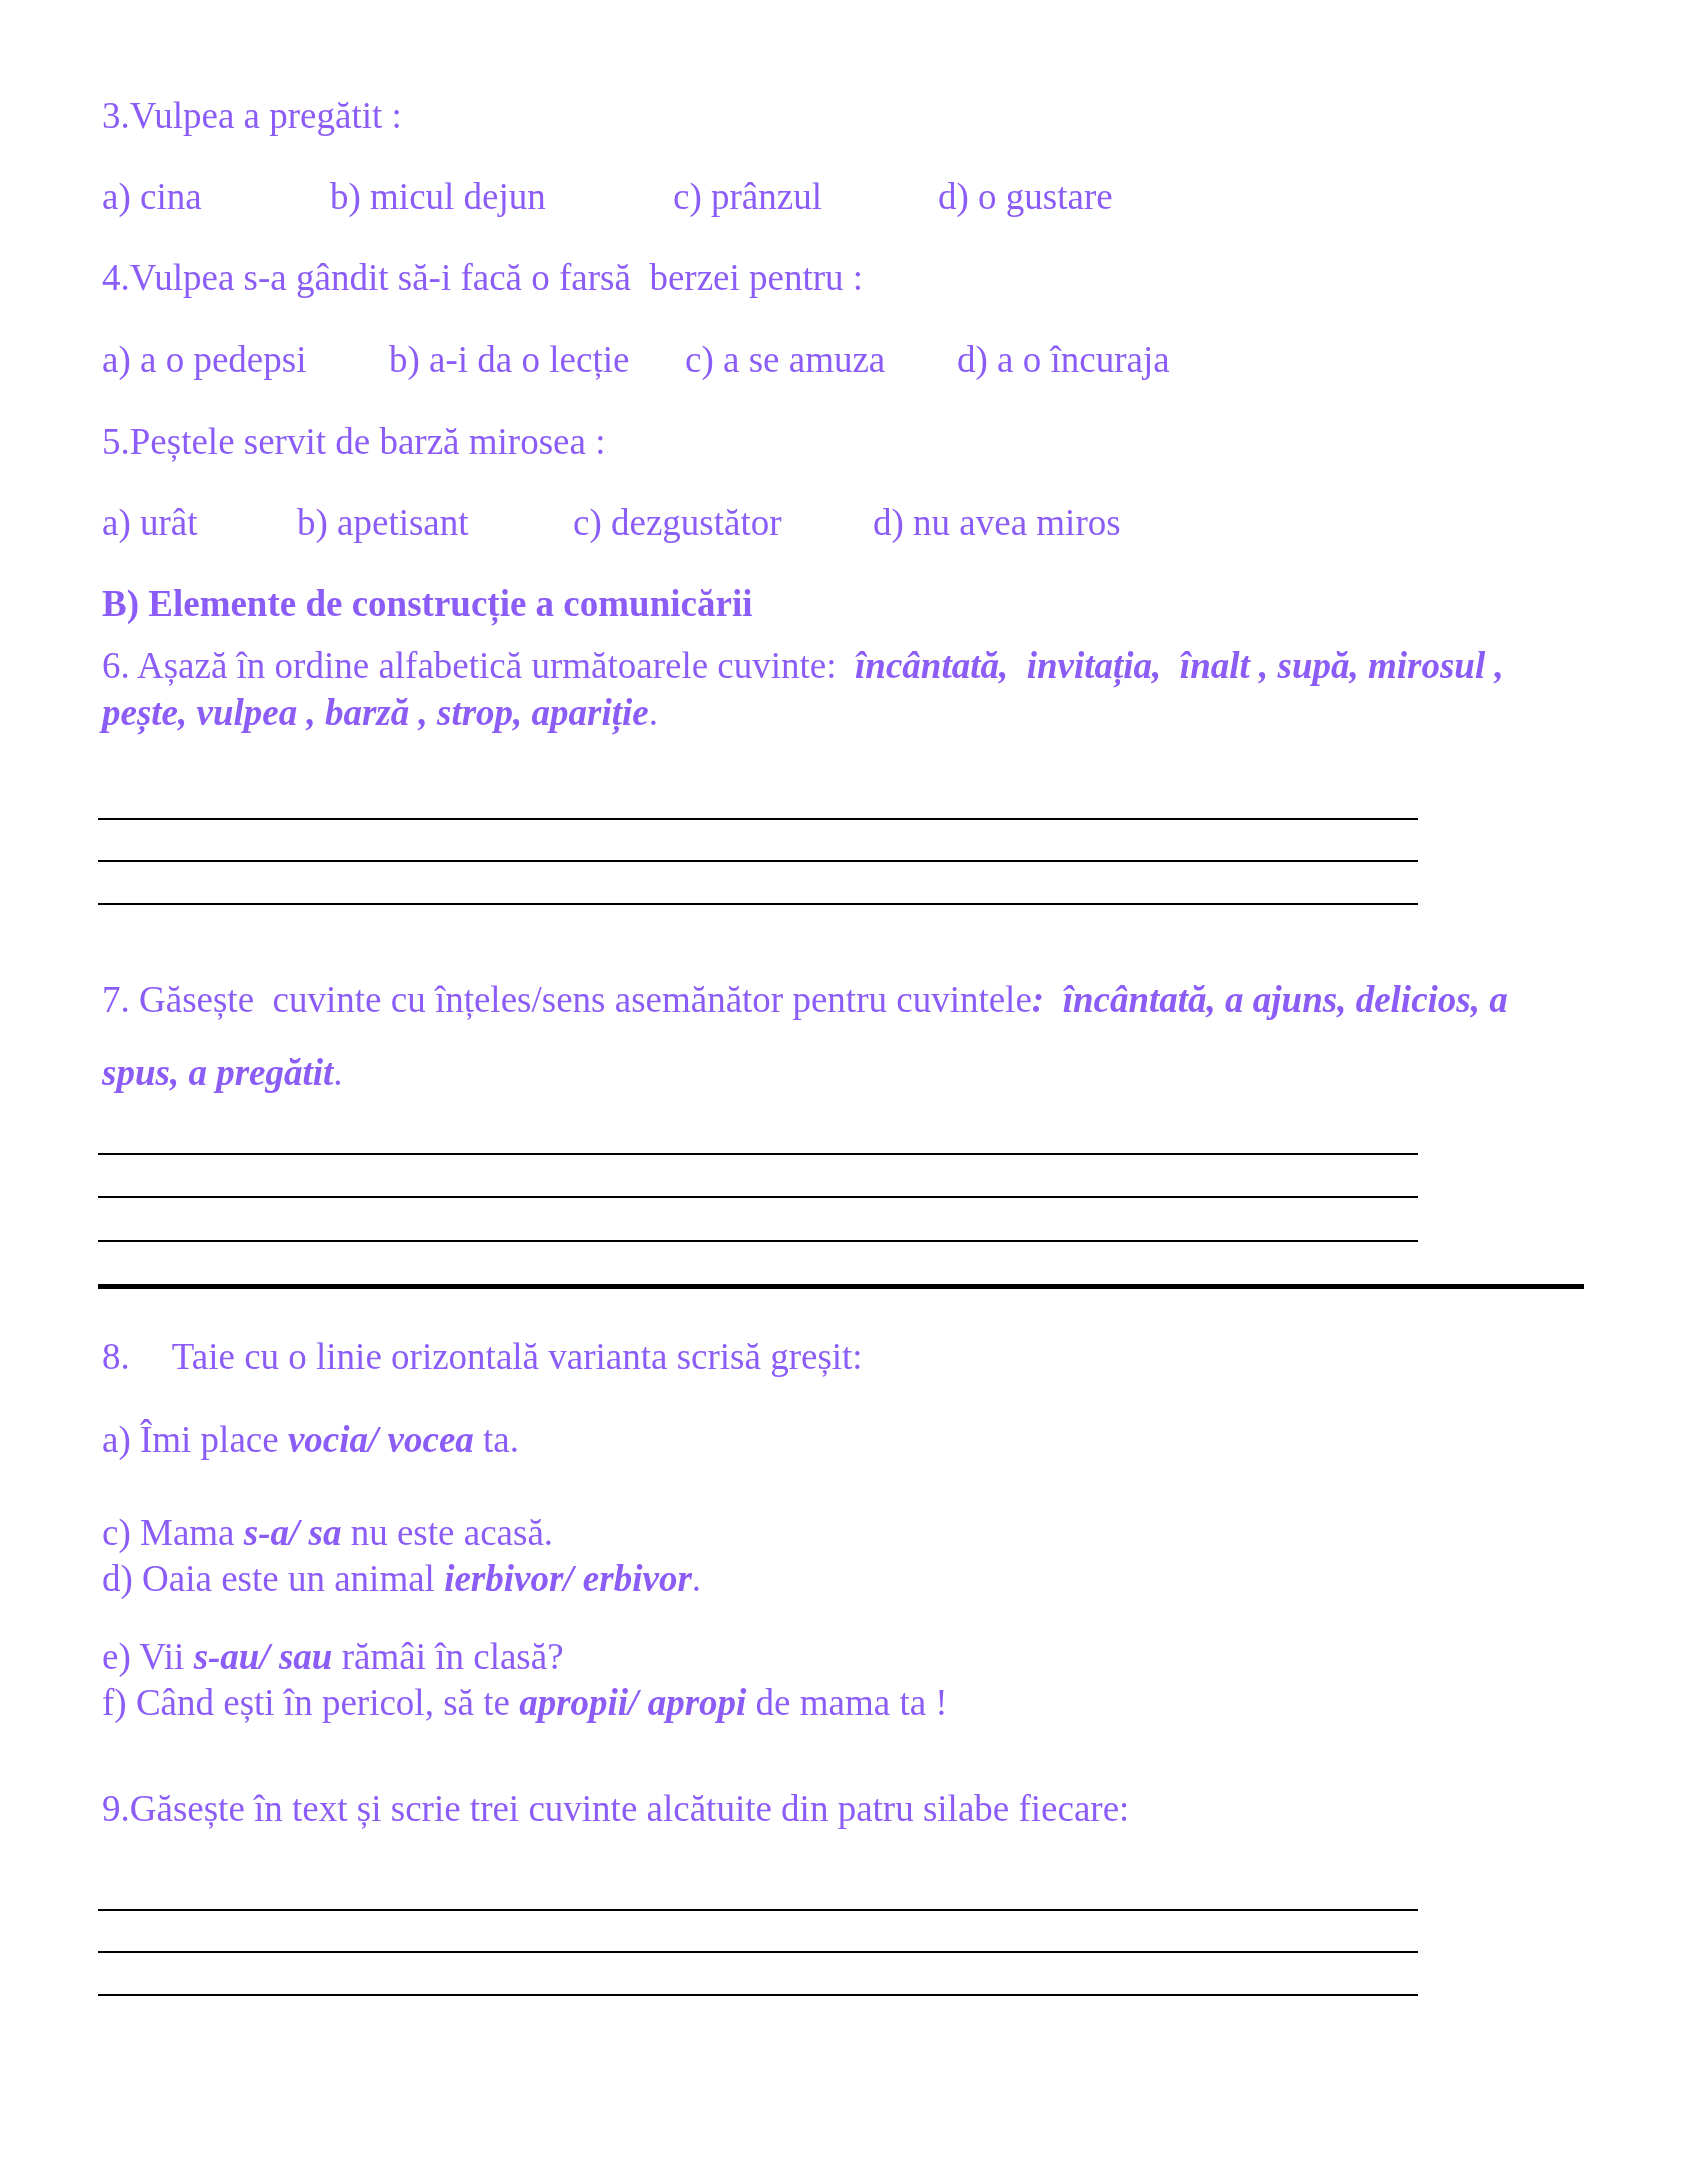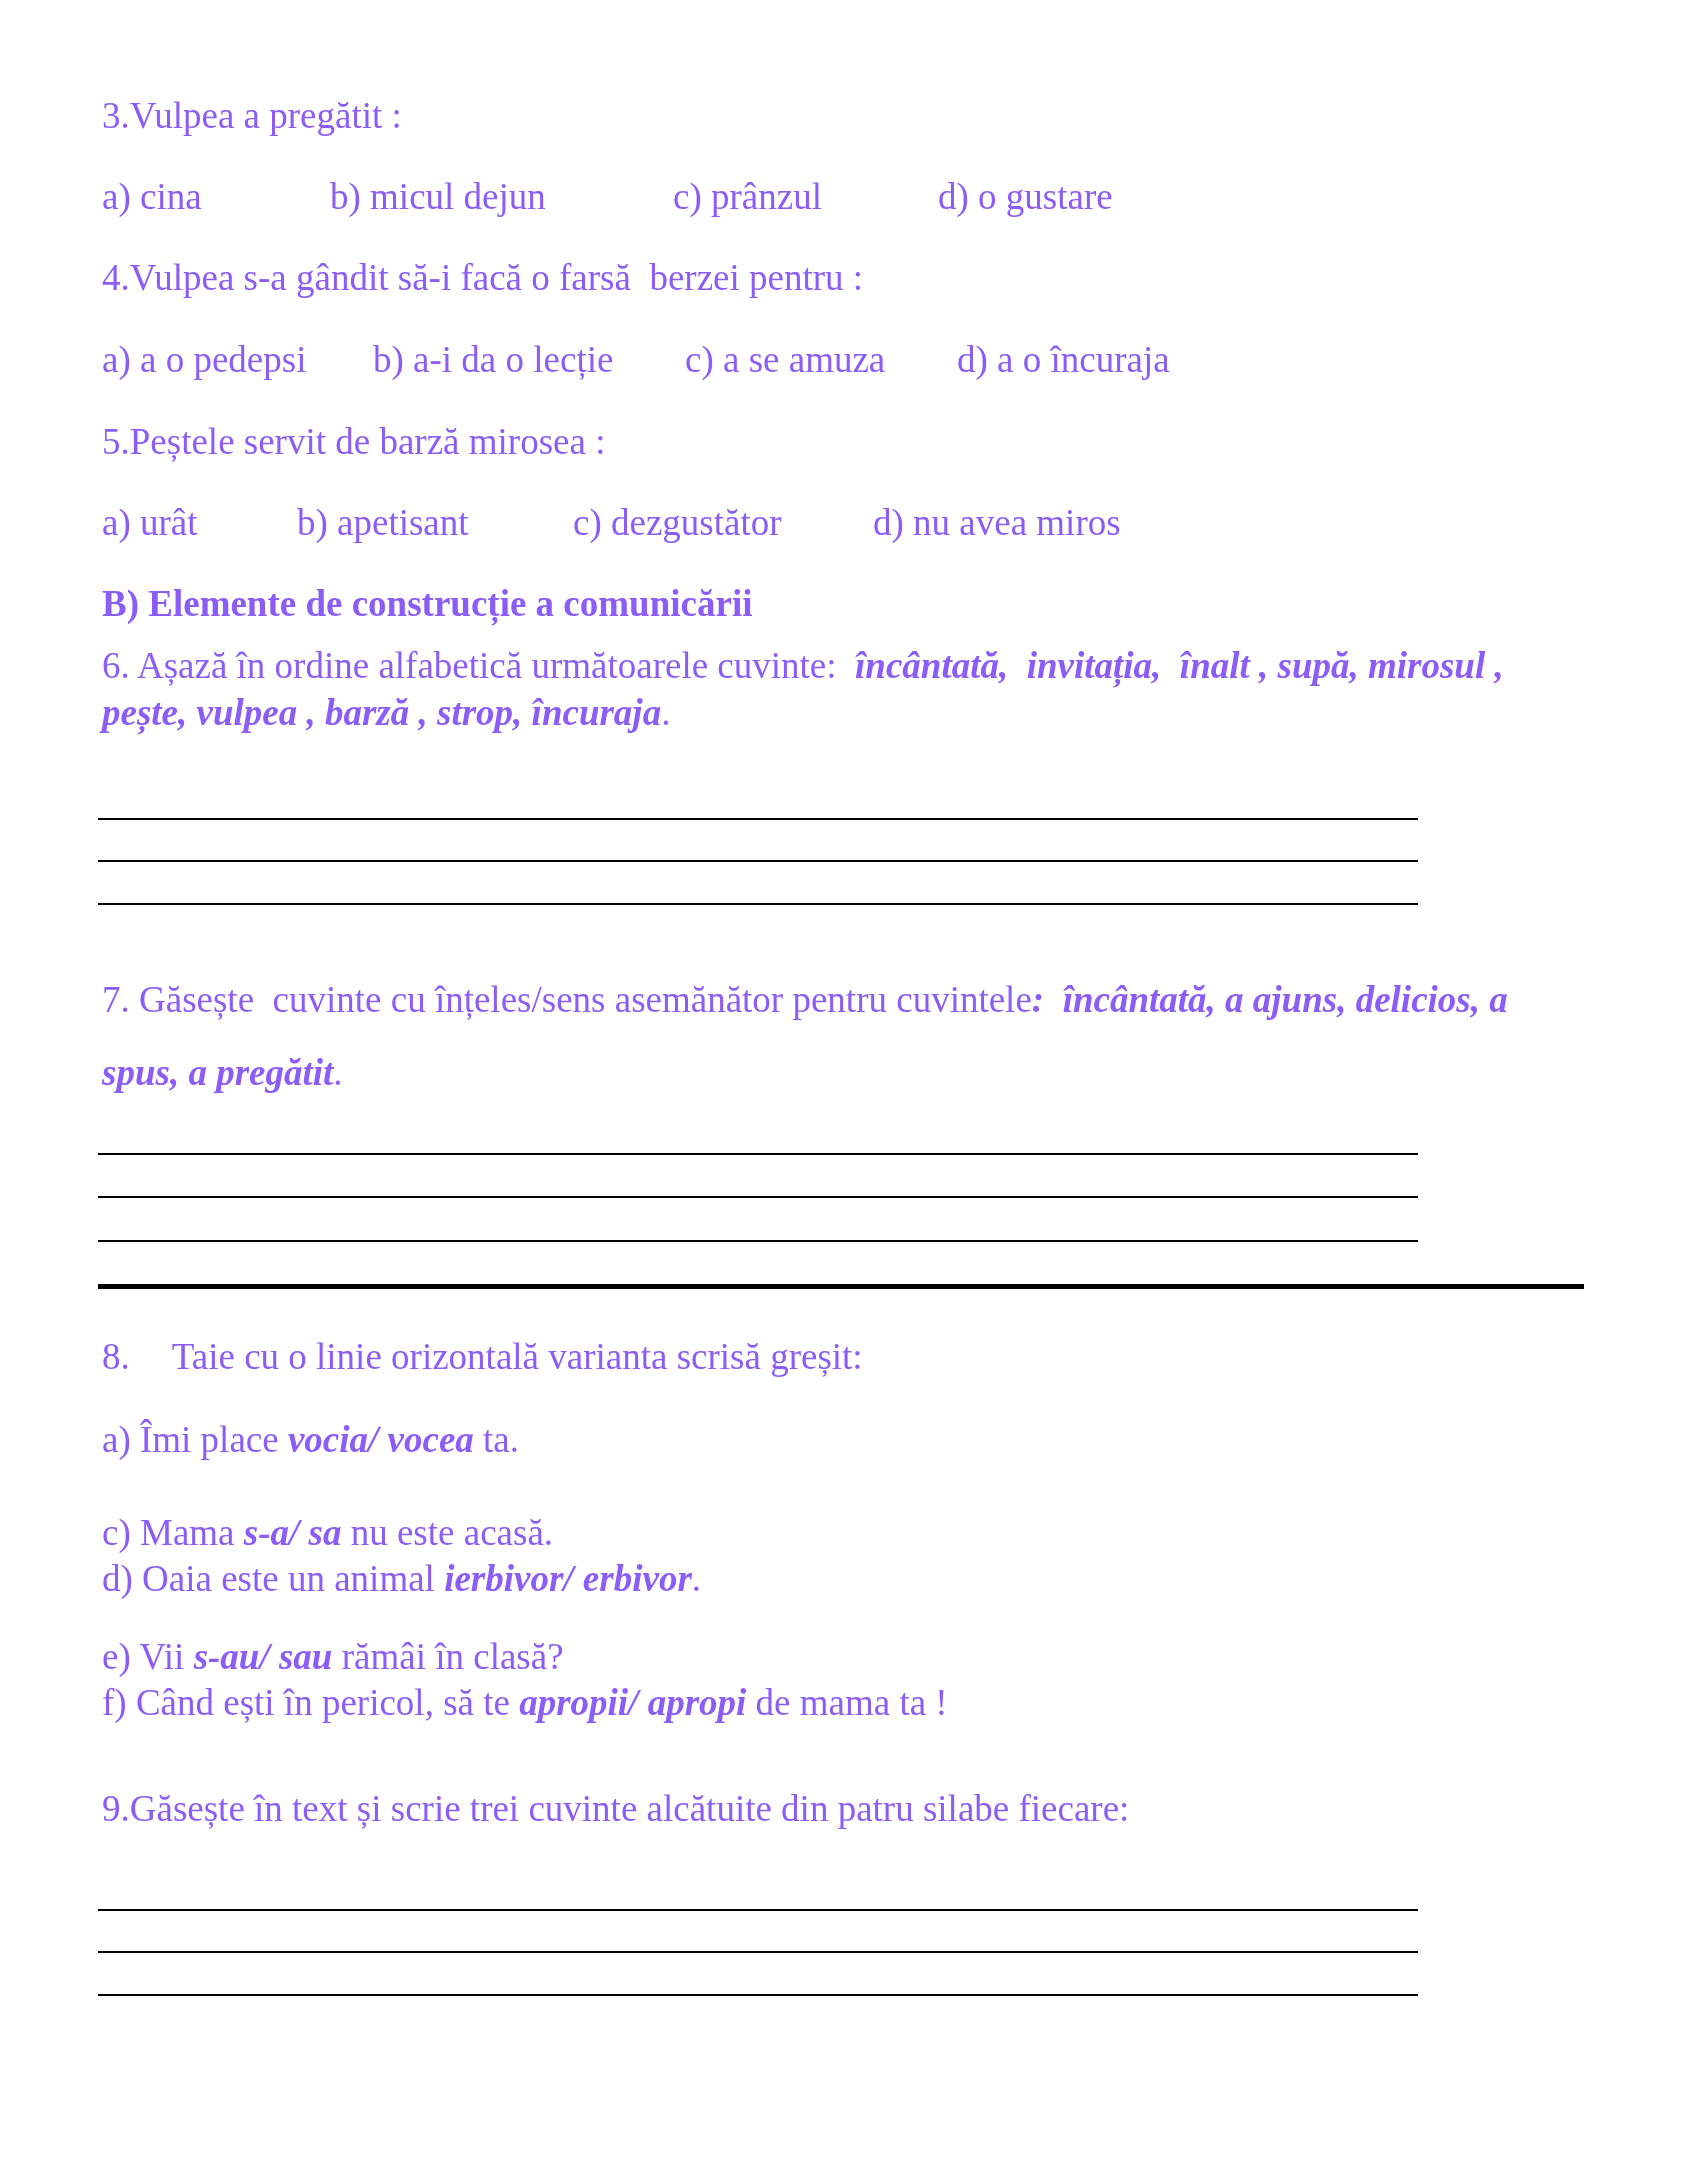--- a/index.html
+++ b/index.html
@@ -61,34 +61,34 @@
     <div class="text-line" style="top: 94px;"><span>3.Vulpea a pregătit :</span></div>
     <div class="options-row" style="top: 175px;">
       <span class="option" style="left: 0px;">a) cina</span>
       <span class="option" style="left: 228px; text-align: center;">b) micul dejun</span>
       <span class="option" style="left: 571px;">c) prânzul</span>
       <span class="option" style="left: 836px;">d) o gustare</span>
     </div>
     <div class="text-line" style="top: 256px;"><span>4.Vulpea s-a gândit să-i facă o farsă  berzei pentru :</span></div>
     <div class="options-row" style="top: 338px;">
       <span class="option" style="left: 0px;">a) a o pedepsi</span>
-      <span class="option" style="left: 271px;">b) a-i da o lecție</span>
+      <span class="option" style="left: 287px;">b) a-i da o lecție</span>
       <span class="option" style="left: 583px; text-align: right;">c) a se amuza</span>
       <span class="option" style="left: 855px;">d) a o încuraja</span>
     </div>
     <div class="text-line" style="top: 420px;"><span>5.Peștele servit de barză mirosea :</span></div>
     <div class="options-row" style="top: 501px;">
       <span class="option" style="left: 0px;">a) urât</span>
       <span class="option" style="left: 195px;">b) apetisant</span>
       <span class="option" style="left: 471px;">c) dezgustător</span>
       <span class="option" style="left: 771px;">d) nu avea miros</span>
     </div>
     <div class="text-line" style="top: 582px;"><span class="seg-bold">B) Elemente de construcție a comunicării</span></div>
     <div class="text-line" style="top: 644px;"><span>6. Așază în ordine alfabetică următoarele cuvinte:  </span><span class="seg-bold seg-italic">încântată,  invitația,  înalt , supă, mirosul ,</span></div>
-    <div class="text-line" style="top: 691px;"><span class="seg-bold seg-italic">pește, vulpea , barză , strop, încuraja</span><span>.</span></div>
+    <div class="text-line" style="top: 691px;"><span class="seg-bold seg-italic">pește, vulpea , barză , strop, apariție</span><span>.</span></div>
     <div class="answer-rule" style="top: 818px;"></div>
     <div class="answer-rule" style="top: 860px;"></div>
     <div class="answer-rule" style="top: 903px;"></div>
     <div class="text-line" style="top: 978px;"><span>7. Găsește  cuvinte cu înțeles/sens asemănător pentru cuvintele</span><span class="seg-bold seg-italic">:  încântată, a ajuns, delicios, a</span></div>
     <div class="text-line" style="top: 1026px; margin-top: 25px;"><span class="seg-bold seg-italic">spus, a pregătit</span><span>.</span></div>
     <div class="answer-rule" style="top: 1153px;"></div>
     <div class="answer-rule" style="top: 1196px;"></div>
     <div class="answer-rule" style="top: 1240px;"></div>
     <div class="section-divider" style="top: 1284px;"></div>
     <div class="text-line" style="top: 1335px;"><span>8.</span><span style="margin-left: 42px;">Taie cu o linie orizontală varianta scrisă greșit:</span></div>

